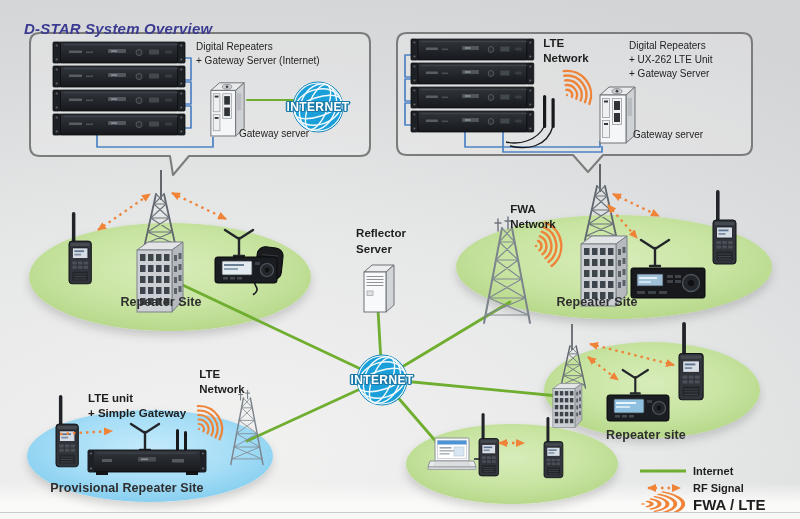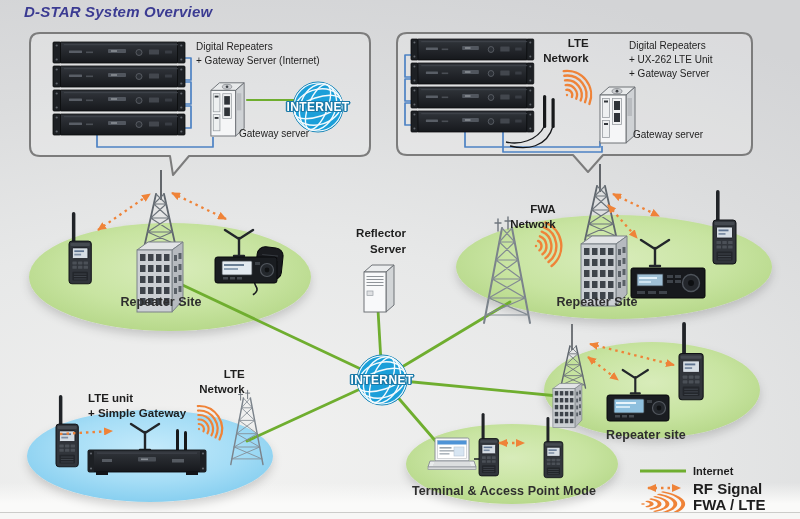--- a/index.html
+++ b/index.html
@@ -3,21 +3,21 @@
 <meta charset="utf-8">
 <style>
   html,body{margin:0;padding:0;}
   .stage{position:relative;width:800px;height:519px;overflow:hidden;
     font-family:"Liberation Sans",sans-serif;
     background:
       linear-gradient(180deg, rgba(255,255,255,0) 93%, #fafaf9 97%),
       radial-gradient(120% 95% at 28% 88%, #f2f2f1 0%, #e7e8e8 45%, #dbdcdd 75%, #d3d4d6 100%);}
   .stage svg.canvas{position:absolute;left:0;top:0;}
   .lbl{position:absolute;color:#1e1e1e;font-size:10px;line-height:14px;white-space:nowrap;}
-  .c{transform:translateX(-50%);text-align:right;}
+  .c{transform:translateX(-50%);text-align:left;}
   .semib{font-weight:600;font-size:11.5px;line-height:15px;}
   .site{font-size:12.5px;font-weight:600;color:#2e2e2e;letter-spacing:.1px;}
   .title{font-size:15px;font-weight:bold;font-style:italic;color:#3b3b92;letter-spacing:.2px;}
   .globe-label{position:absolute;font-size:12px;font-weight:bold;color:#fff;letter-spacing:.4px;
     transform:translate(-50%,-50%);
     text-shadow:-1.3px 0 #1d7ba9,1.3px 0 #1d7ba9,0 -1.3px #1d7ba9,0 1.3px #1d7ba9,
       -1px -1px #1d7ba9,1px -1px #1d7ba9,-1px 1px #1d7ba9,1px 1px #1d7ba9;}
   .bottom-strip{position:absolute;left:0;bottom:0;width:800px;height:6px;
     background:#f7f7f6;border-top:1px solid #ccccca;}
 </style>
@@ -387,21 +387,21 @@
 
 <use href="#sym-arcs" transform="translate(567,95) rotate(-38) scale(1.05)"></use>
 <use href="#sym-arcs" transform="translate(536,246) rotate(-8) scale(1.1)"></use>
 <use href="#sym-arcs" transform="translate(199,429) rotate(-33)"></use>
 
 <line x1="640" y1="471" x2="686" y2="471" stroke="#6fae2f" stroke-width="3"></line>
 <line x1="648" y1="488" x2="680" y2="488" stroke="#ef8338" stroke-width="2.3" stroke-dasharray="2.5 4" marker-start="url(#oa)" marker-end="url(#oa)"></line>
 <use href="#sym-arcs" transform="translate(643,504) scale(1.75,0.6)"></use>
 </svg>
 
-<div class="lbl title" style="left:24px;top:5px">D-STAR System Overview</div>
+<div class="lbl title" style="left:24px;top:22px">D-STAR System Overview</div>
 
 <div class="lbl" style="left:196px;top:40px">
   <div>Digital Repeaters</div>
   <div>+ Gateway Server (Internet)</div>
 </div>
 <div class="lbl" style="left:239px;top:127px">Gateway server</div>
 <div class="globe-label" style="left:318px;top:107px">INTERNET</div>
 
 <div class="lbl semib c" style="left:566px;top:36px">
   <div>LTE</div>
@@ -421,29 +421,29 @@
 <div class="globe-label" style="left:382px;top:380px">INTERNET</div>
 
 <div class="lbl semib c" style="left:533px;top:202px">
   <div>FWA</div>
   <div>Network</div>
 </div>
 
 <div class="lbl site c" style="left:161px;top:295px">Repeater Site</div>
 <div class="lbl site c" style="left:597px;top:295px">Repeater Site</div>
 <div class="lbl site c" style="left:646px;top:428px">Repeater site</div>
-<div class="lbl site c" style="left:504px;top:484px">Terminal &amp; Access Point Mode</div>
+<div class="lbl site c" style="left:127px;top:481px">Provisional Repeater Site</div>
 
 <div class="lbl semib" style="left:88px;top:391px">
   <div>LTE unit</div>
   <div>+ Simple Gateway</div>
 </div>
 <div class="lbl semib c" style="left:222px;top:367px">
   <div>LTE</div>
   <div>Network</div>
 </div>
 
 <div class="lbl semib" style="left:693px;top:464px;font-size:11px">Internet</div>
-<div class="lbl semib" style="left:693px;top:481px;font-size:15px">RF Signal</div>
+<div class="lbl semib" style="left:693px;top:481px;font-size:11px">RF Signal</div>
 <div class="lbl semib" style="left:693px;top:497px;font-size:15px">FWA / LTE</div>
 
 <div class="bottom-strip"></div>
 </div>
 
 </body></html>

